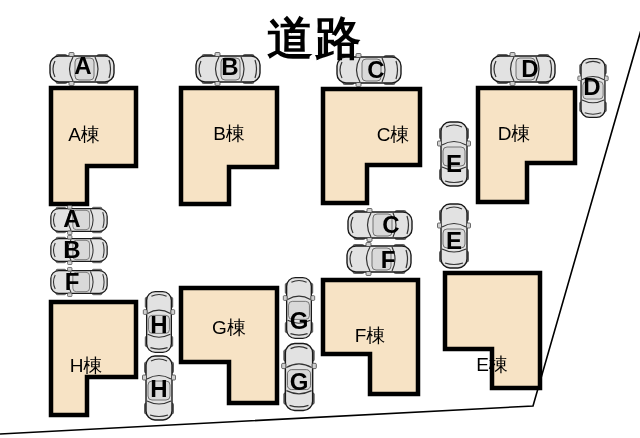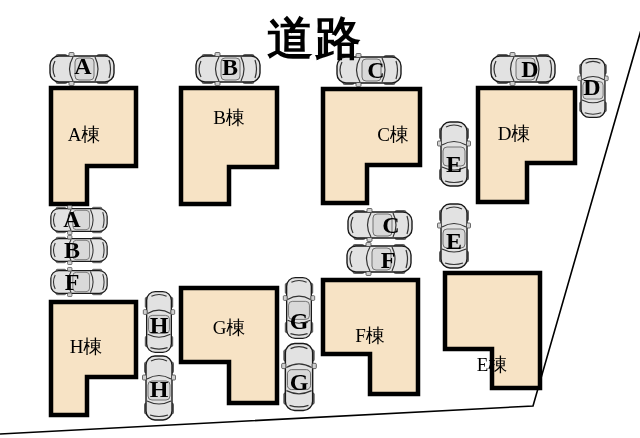--- a/index.html
+++ b/index.html
@@ -1,18 +1,18 @@
 <!DOCTYPE html>
 <html style="--building-fill: #F7E3C5; --outline: #000000; --car-body: #E2E2E2;"><head>
 <meta charset="utf-8">
 <style>
   html,body{margin:0;padding:0;background:#ffffff;}
   .stage{
     position:relative;width:640px;height:438px;background:#ffffff;overflow:hidden;
-    font-family:Liberation Serif, serif;
+    font-family:Liberation Sans, sans-serif;
   }
   .layer{position:absolute;left:0;top:0;}
   .building{fill:var(--building-fill,#F7E3C5);stroke:var(--outline,#000);stroke-width:4.5;stroke-linejoin:miter;}
   .boundary{fill:none;stroke:var(--outline,#000);stroke-width:1.6;}
   .car-body{fill:var(--car-body,#E2E2E2);stroke:#1a1a1a;stroke-width:1.4;}
   .car-roof{fill:#D9D9D9;stroke:#555;stroke-width:0.8;}
   .wheel{fill:#777;stroke:#222;stroke-width:0.6;}
   .car-mirror{fill:#cfcfcf;stroke:#333;stroke-width:0.7;}
   .car-line{fill:none;stroke:#333;stroke-width:1.2;}
   .lbl{position:absolute;transform:translate(-50%,-50%);white-space:nowrap;color:#000;}
@@ -69,27 +69,27 @@
     <use href="#carShape" transform="translate(379,259)"></use>
     <use href="#carShape" transform="translate(159,322) rotate(90) scale(0.95)"></use>
     <use href="#carShape" transform="translate(159,388) rotate(90)"></use>
     <use href="#carShape" transform="translate(299,308) rotate(90) scale(0.95)"></use>
     <use href="#carShape" transform="translate(299,377) rotate(90) scale(1.05)"></use>
   </svg>
 
   <div class="lbl title-lbl" style="left:315px;top:39px;">道路</div>
 
   <div class="lbl bld-lbl" style="left:84px;top:135px;">A棟</div>
-  <div class="lbl bld-lbl" style="left:229px;top:118px;">B棟</div>
+  <div class="lbl bld-lbl" style="left:229px;top:134px;">B棟</div>
   <div class="lbl bld-lbl" style="left:377px;top:135px;margin-left:16px;">C棟</div>
   <div class="lbl bld-lbl" style="left:514px;top:134px;">D棟</div>
   <div class="lbl bld-lbl" style="left:492px;top:317px;margin-top:48px;">E棟</div>
   <div class="lbl bld-lbl" style="left:370px;top:336px;">F棟</div>
   <div class="lbl bld-lbl" style="left:229px;top:328px;">G棟</div>
-  <div class="lbl bld-lbl" style="left:86px;top:347px;">H棟</div>
+  <div class="lbl bld-lbl" style="left:86px;top:366px;">H棟</div>
 
   <div class="lbl car-lbl" style="left:83px;top:66px;">A</div>
   <div class="lbl car-lbl" style="left:230px;top:67px;">B</div>
   <div class="lbl car-lbl" style="left:376px;top:70px;">C</div>
   <div class="lbl car-lbl" style="left:530px;top:69px;">D</div>
   <div class="lbl car-lbl" style="left:592px;top:87px;">D</div>
   <div class="lbl car-lbl" style="left:454px;top:164px;">E</div>
   <div class="lbl car-lbl" style="left:454px;top:241px;">E</div>
   <div class="lbl car-lbl" style="left:72px;top:219px;">A</div>
   <div class="lbl car-lbl" style="left:72px;top:250px;">B</div>

